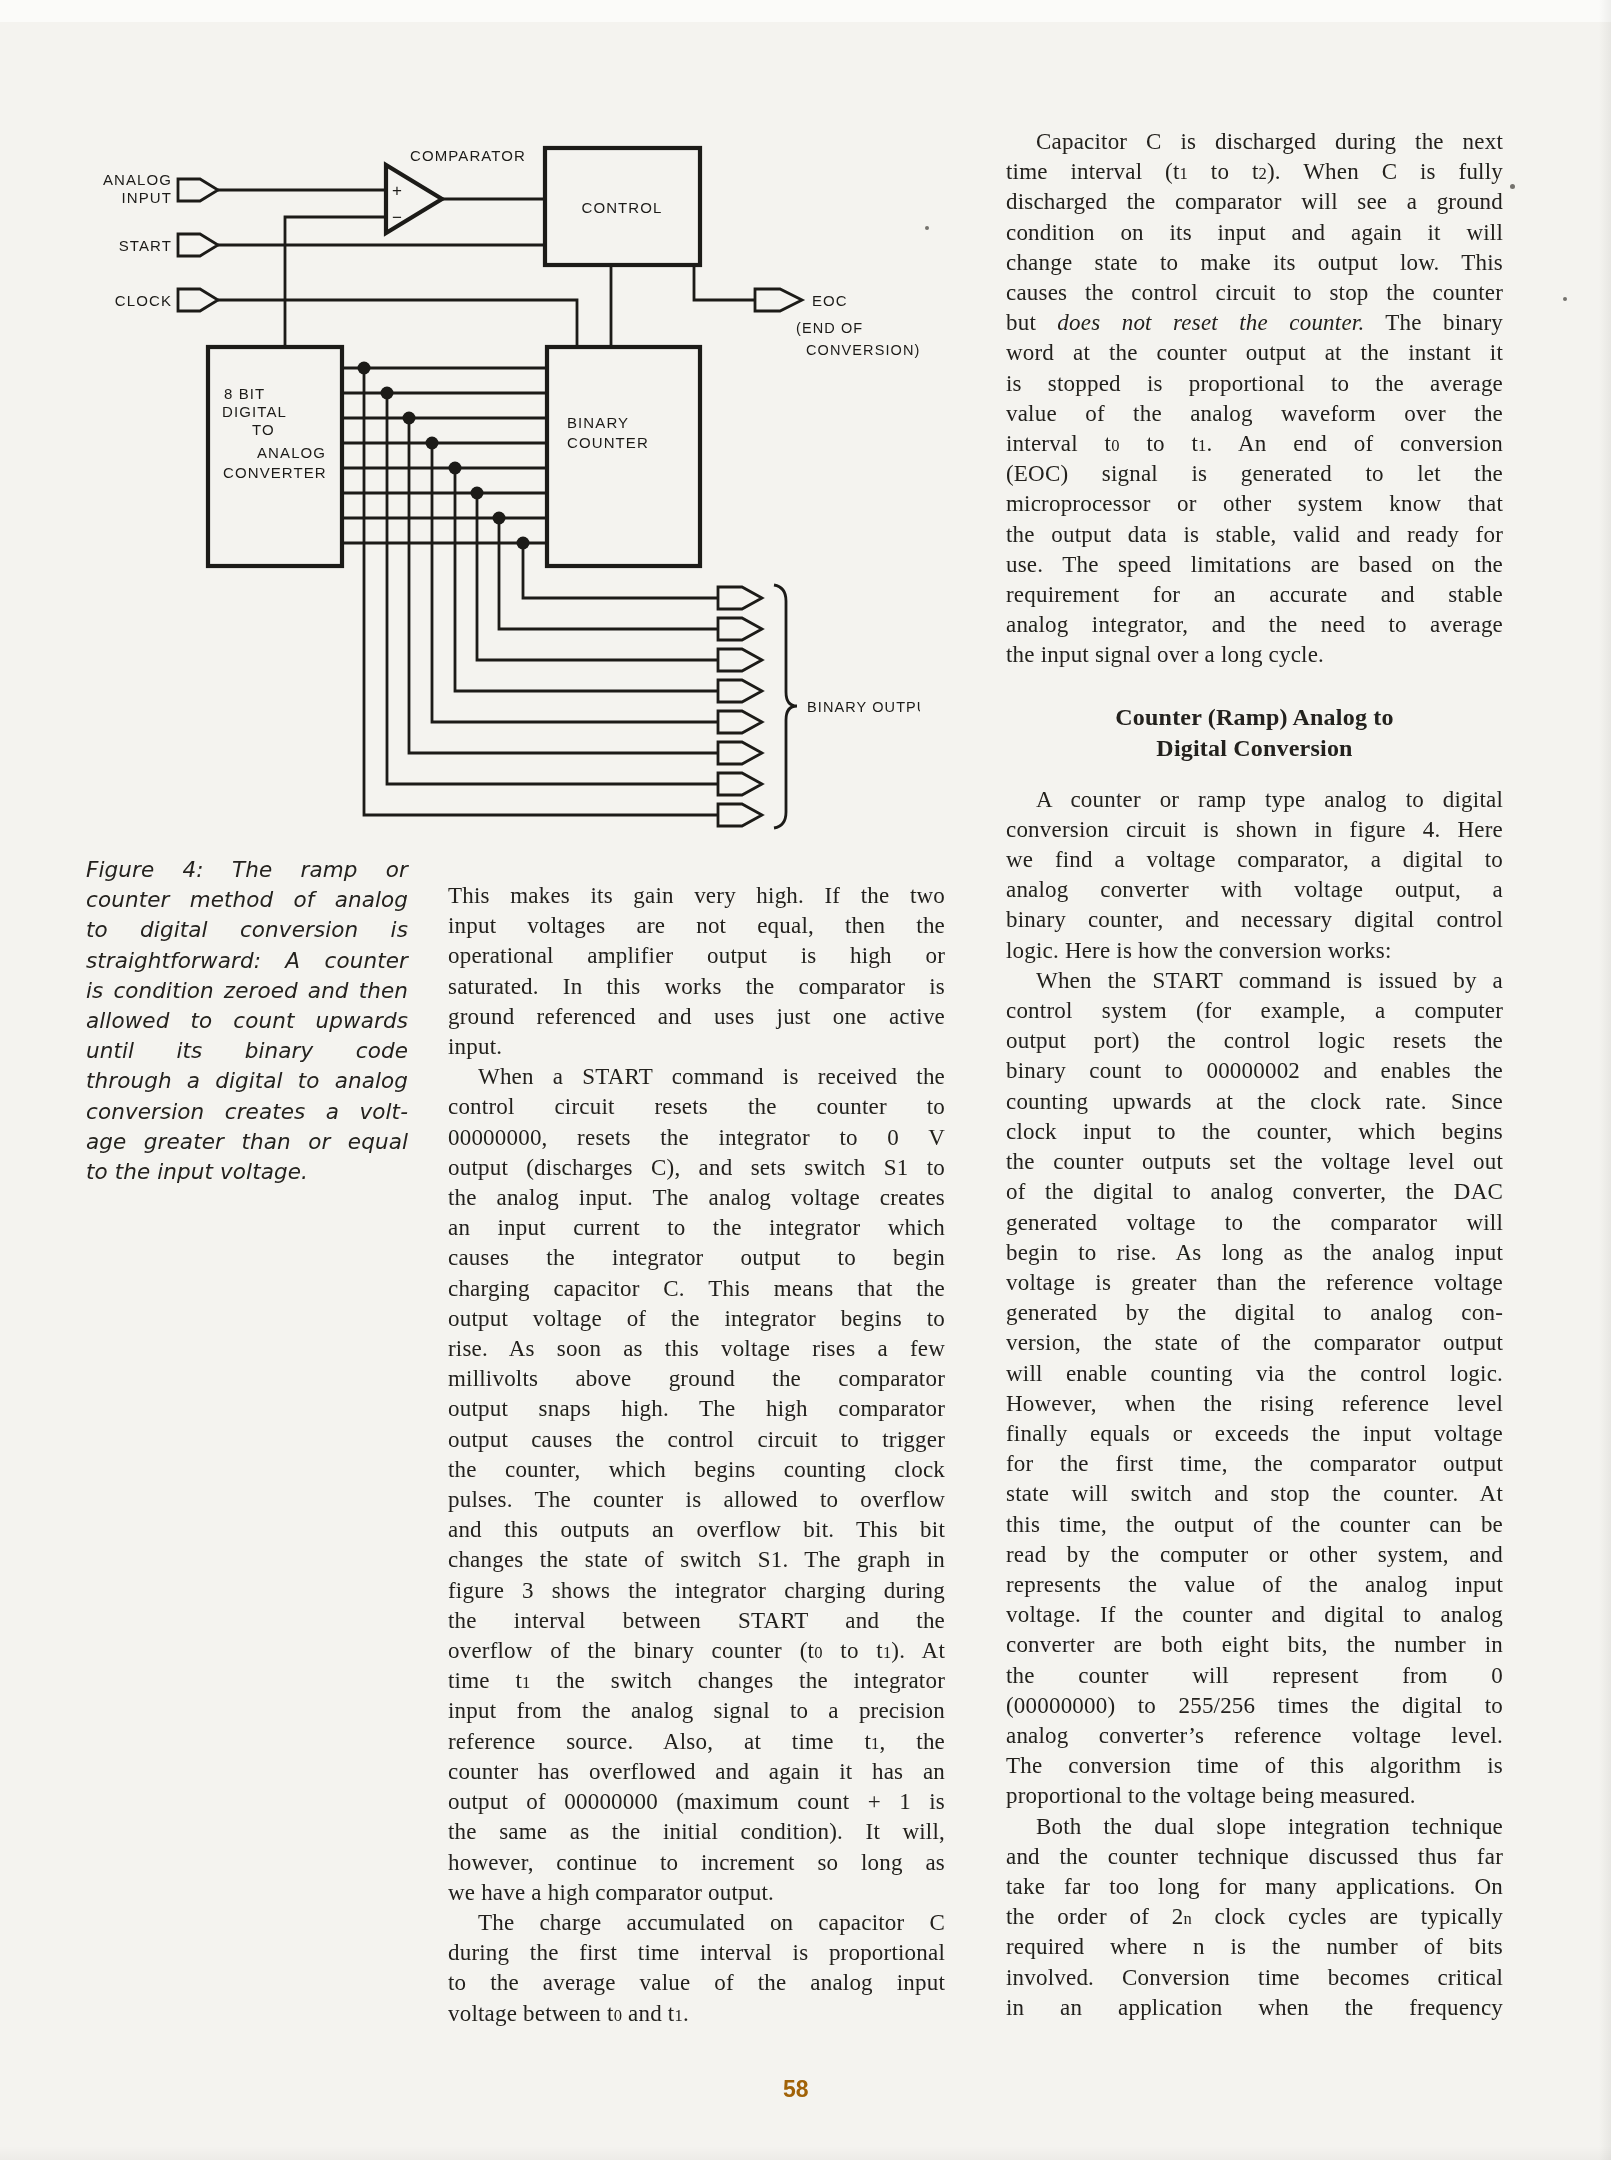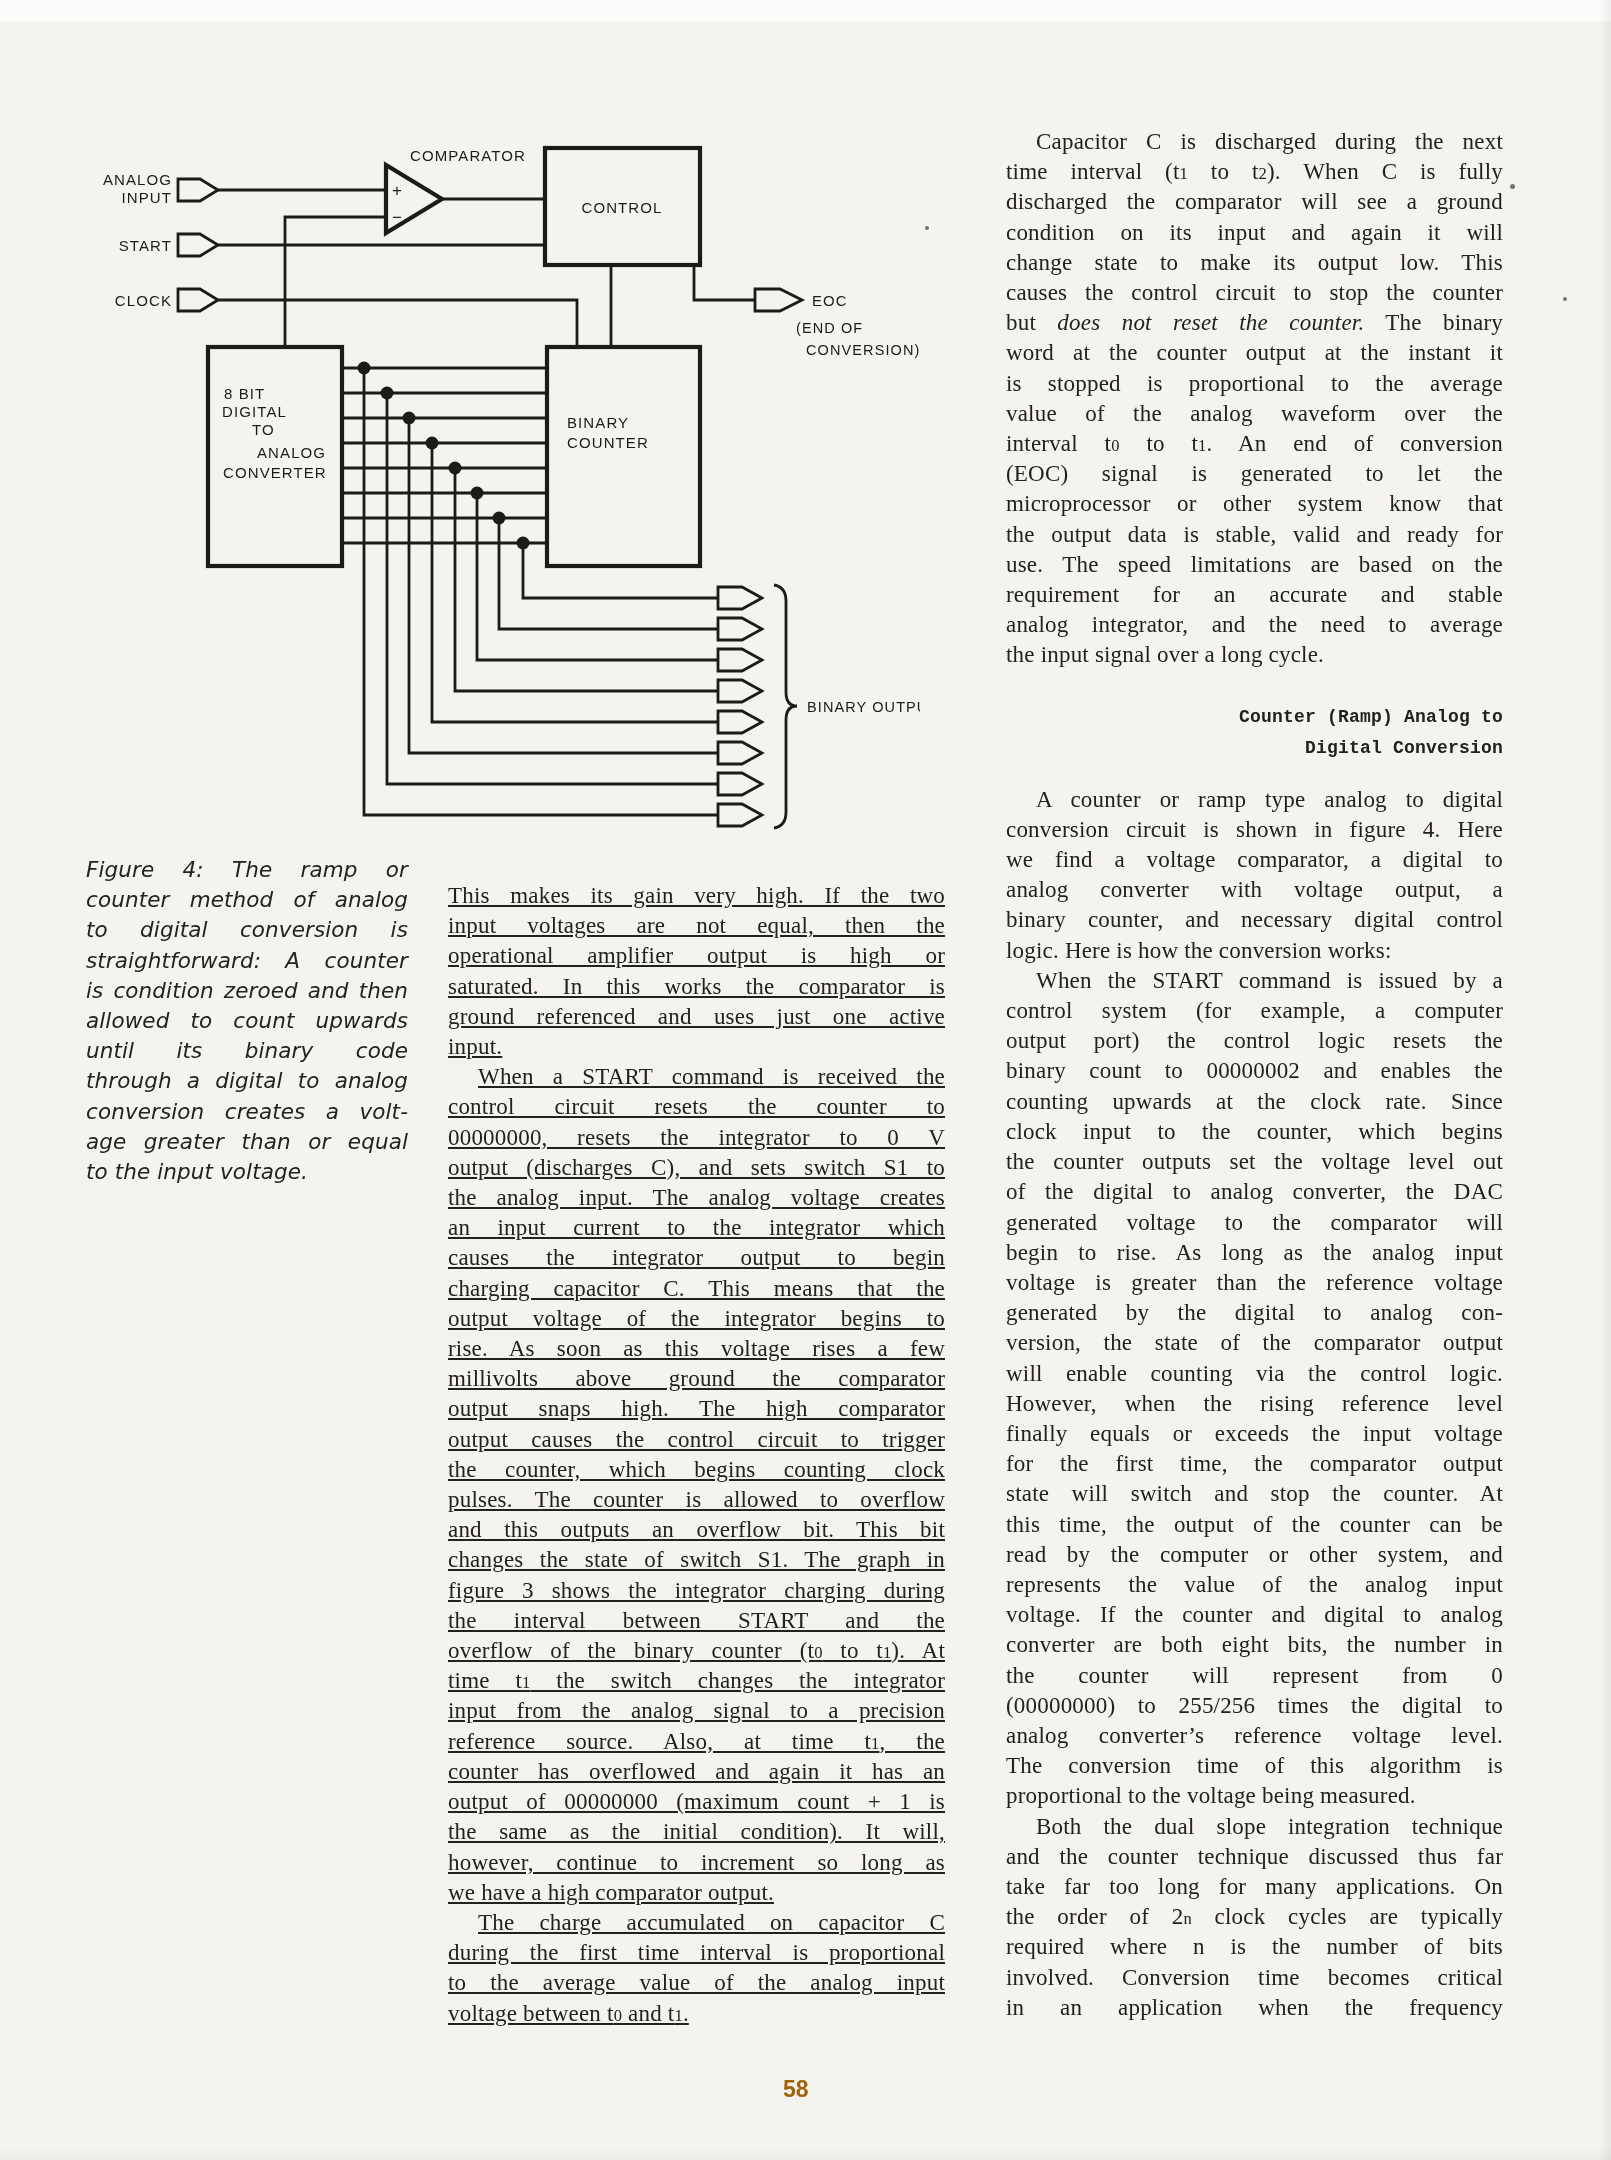--- a/index.html
+++ b/index.html
@@ -15,22 +15,22 @@
   .col{position:absolute;font-size:23px;line-height:30.2px;letter-spacing:.2px;}
   .bl{text-align:justify;text-align-last:justify;}
   .bl.last{text-align-last:auto;}
   .bl.ind{text-indent:30px;}
   .col sub{font-size:72%;vertical-align:-16%;line-height:0;}
   .col sup{font-size:72%;vertical-align:34%;line-height:0;}
 
   .caption{position:absolute;left:86px;top:855px;width:322px;
         font:italic 21.5px/30.2px "DejaVu Sans",sans-serif;letter-spacing:.1px;color:#24221e;}
 
-  .heading{font-weight:700;font-size:18px;line-height:31px;margin:31px 0 21px;
-        text-align:right;font-family:Liberation Mono, monospace;}
+  .heading{font-weight:700;font-size:24px;line-height:31px;margin:31px 0 21px;
+        text-align:center;font-family:Liberation Serif, serif;}
   .heading div{text-align-last:auto;}
 
   .pageno{position:absolute;left:783px;top:2076px;font:700 23px "Liberation Sans",sans-serif;color:#a16207;}
 
   
   .diagram{position:absolute;left:80px;top:95px;}
   .diagram .lbl{font-family:"Liberation Sans",sans-serif;font-size:15px;letter-spacing:1.1px;fill:#1c1b18;}
   .diagram .lbl.small{font-size:14.5px;}
   .diagram .sign{font-family:"Liberation Sans",sans-serif;font-size:17px;fill:#1c1b18;}
   .wire{stroke:#1c1b18;stroke-width:2.8;fill:none;}
@@ -157,21 +157,21 @@
       <div class="bl">straightforward: A counter</div>
       <div class="bl">is condition zeroed and then</div>
       <div class="bl">allowed to count upwards</div>
       <div class="bl">until its binary code</div>
       <div class="bl">through a digital to analog</div>
       <div class="bl">conversion creates a volt-</div>
       <div class="bl">age greater than or equal</div>
       <div class="bl last">to the input voltage.</div>
     </div>
 
-  <div class="col" style="left:448px;top:881px;width:497px;text-decoration:underline;">
+  <div class="col" style="left:448px;top:881px;width:497px;">
       <div class="bl">This makes its gain very high. If the two</div>
       <div class="bl">input voltages are not equal, then the</div>
       <div class="bl">operational amplifier output is high or</div>
       <div class="bl">saturated. In this works the comparator is</div>
       <div class="bl">ground referenced and uses just one active</div>
       <div class="bl last">input.</div>
       <div class="bl ind">When a START command is received the</div>
       <div class="bl">control circuit resets the counter to</div>
       <div class="bl">00000000, resets the integrator to 0 V</div>
       <div class="bl">output (discharges C), and sets switch S1 to</div>

